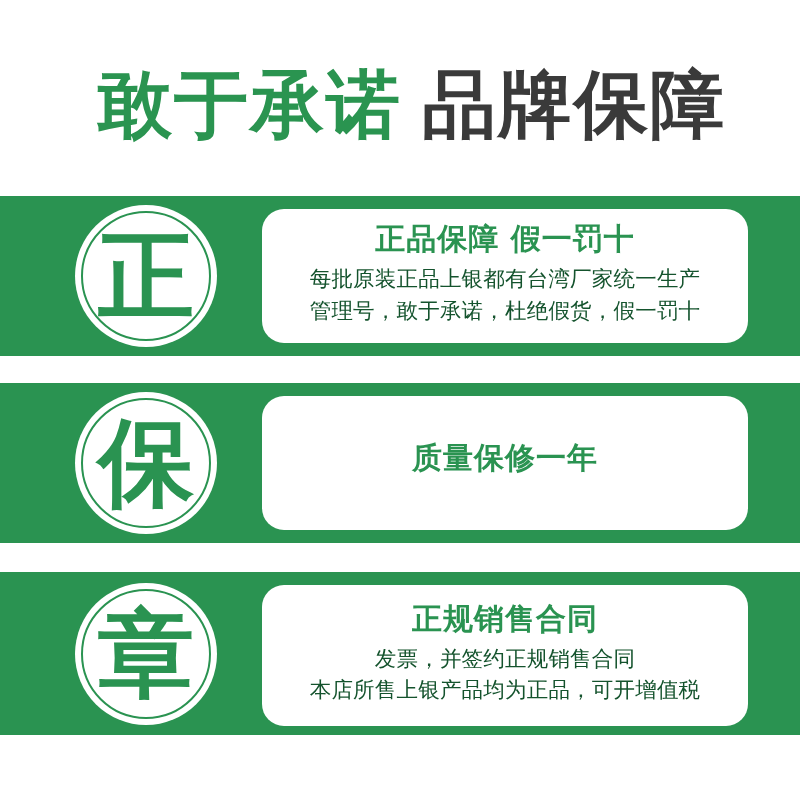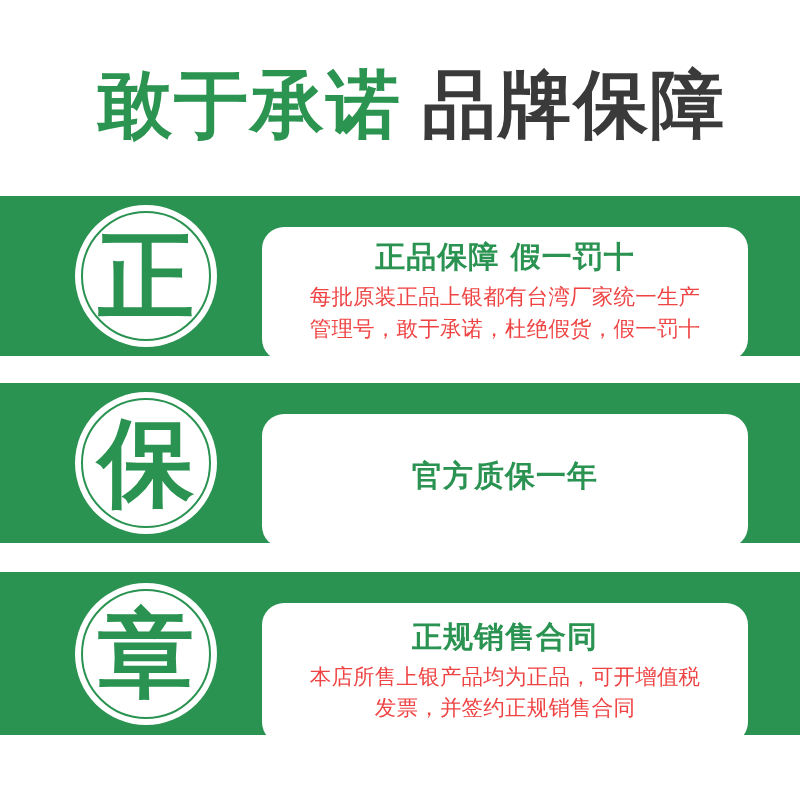--- a/index.html
+++ b/index.html
@@ -44,35 +44,35 @@
     border-radius:50%; border:2px solid #2a9351;
   }
   .badge-char {
     position:relative; z-index:2;
     font-size:96px; line-height:1; font-weight:bold;
     color:#2a9351;
   }
 
   
   .card {
-    position:absolute; left:262px; top:31px;
+    position:absolute; left:262px; top:13px;
     width:486px; height:134px;
     background:#ffffff; border-radius:22px;
     display:flex; flex-direction:column;
     align-items:center; justify-content:center;
     padding:4px 14px 8px;
   }
   #panel-2 .card { height:141px; }
   .card-heading {
     font-size:30px; font-weight:bold; color:#2a9351;
     letter-spacing:1px; line-height:1.1;
     margin-bottom:8px; white-space:nowrap;
   }
   .card-body {
-    font-size:21.5px; color:#ef4444; line-height:1.45;
+    font-size:21.5px; color:#14532d; line-height:1.45;
     text-align:center; letter-spacing:0.2px;
   }
   .card-body .line { display:block; white-space:nowrap; }
 </style>
 </head>
 <body>
 
 <div class="page">
 
   <div class="header">
@@ -94,31 +94,31 @@
       </div>
     </div>
   </div>
 
   <div class="panel" id="panel-1">
     <div class="badge">
       <div class="badge-ring"></div>
       <div class="badge-char">保</div>
     </div>
     <div class="card">
-      <div class="card-heading">官方质保一年</div>
+      <div class="card-heading">质量保修一年</div>
     </div>
   </div>
 
   <div class="panel" id="panel-2">
     <div class="badge">
       <div class="badge-ring"></div>
       <div class="badge-char">章</div>
     </div>
     <div class="card">
       <div class="card-heading">正规销售合同</div>
       <div class="card-body">
+        <span class="line">发票，并签约正规销售合同</span>
         <span class="line">本店所售上银产品均为正品，可开增值税</span>
-        <span class="line">发票，并签约正规销售合同</span>
       </div>
     </div>
   </div>
 
 </div>
 
 </body></html>

